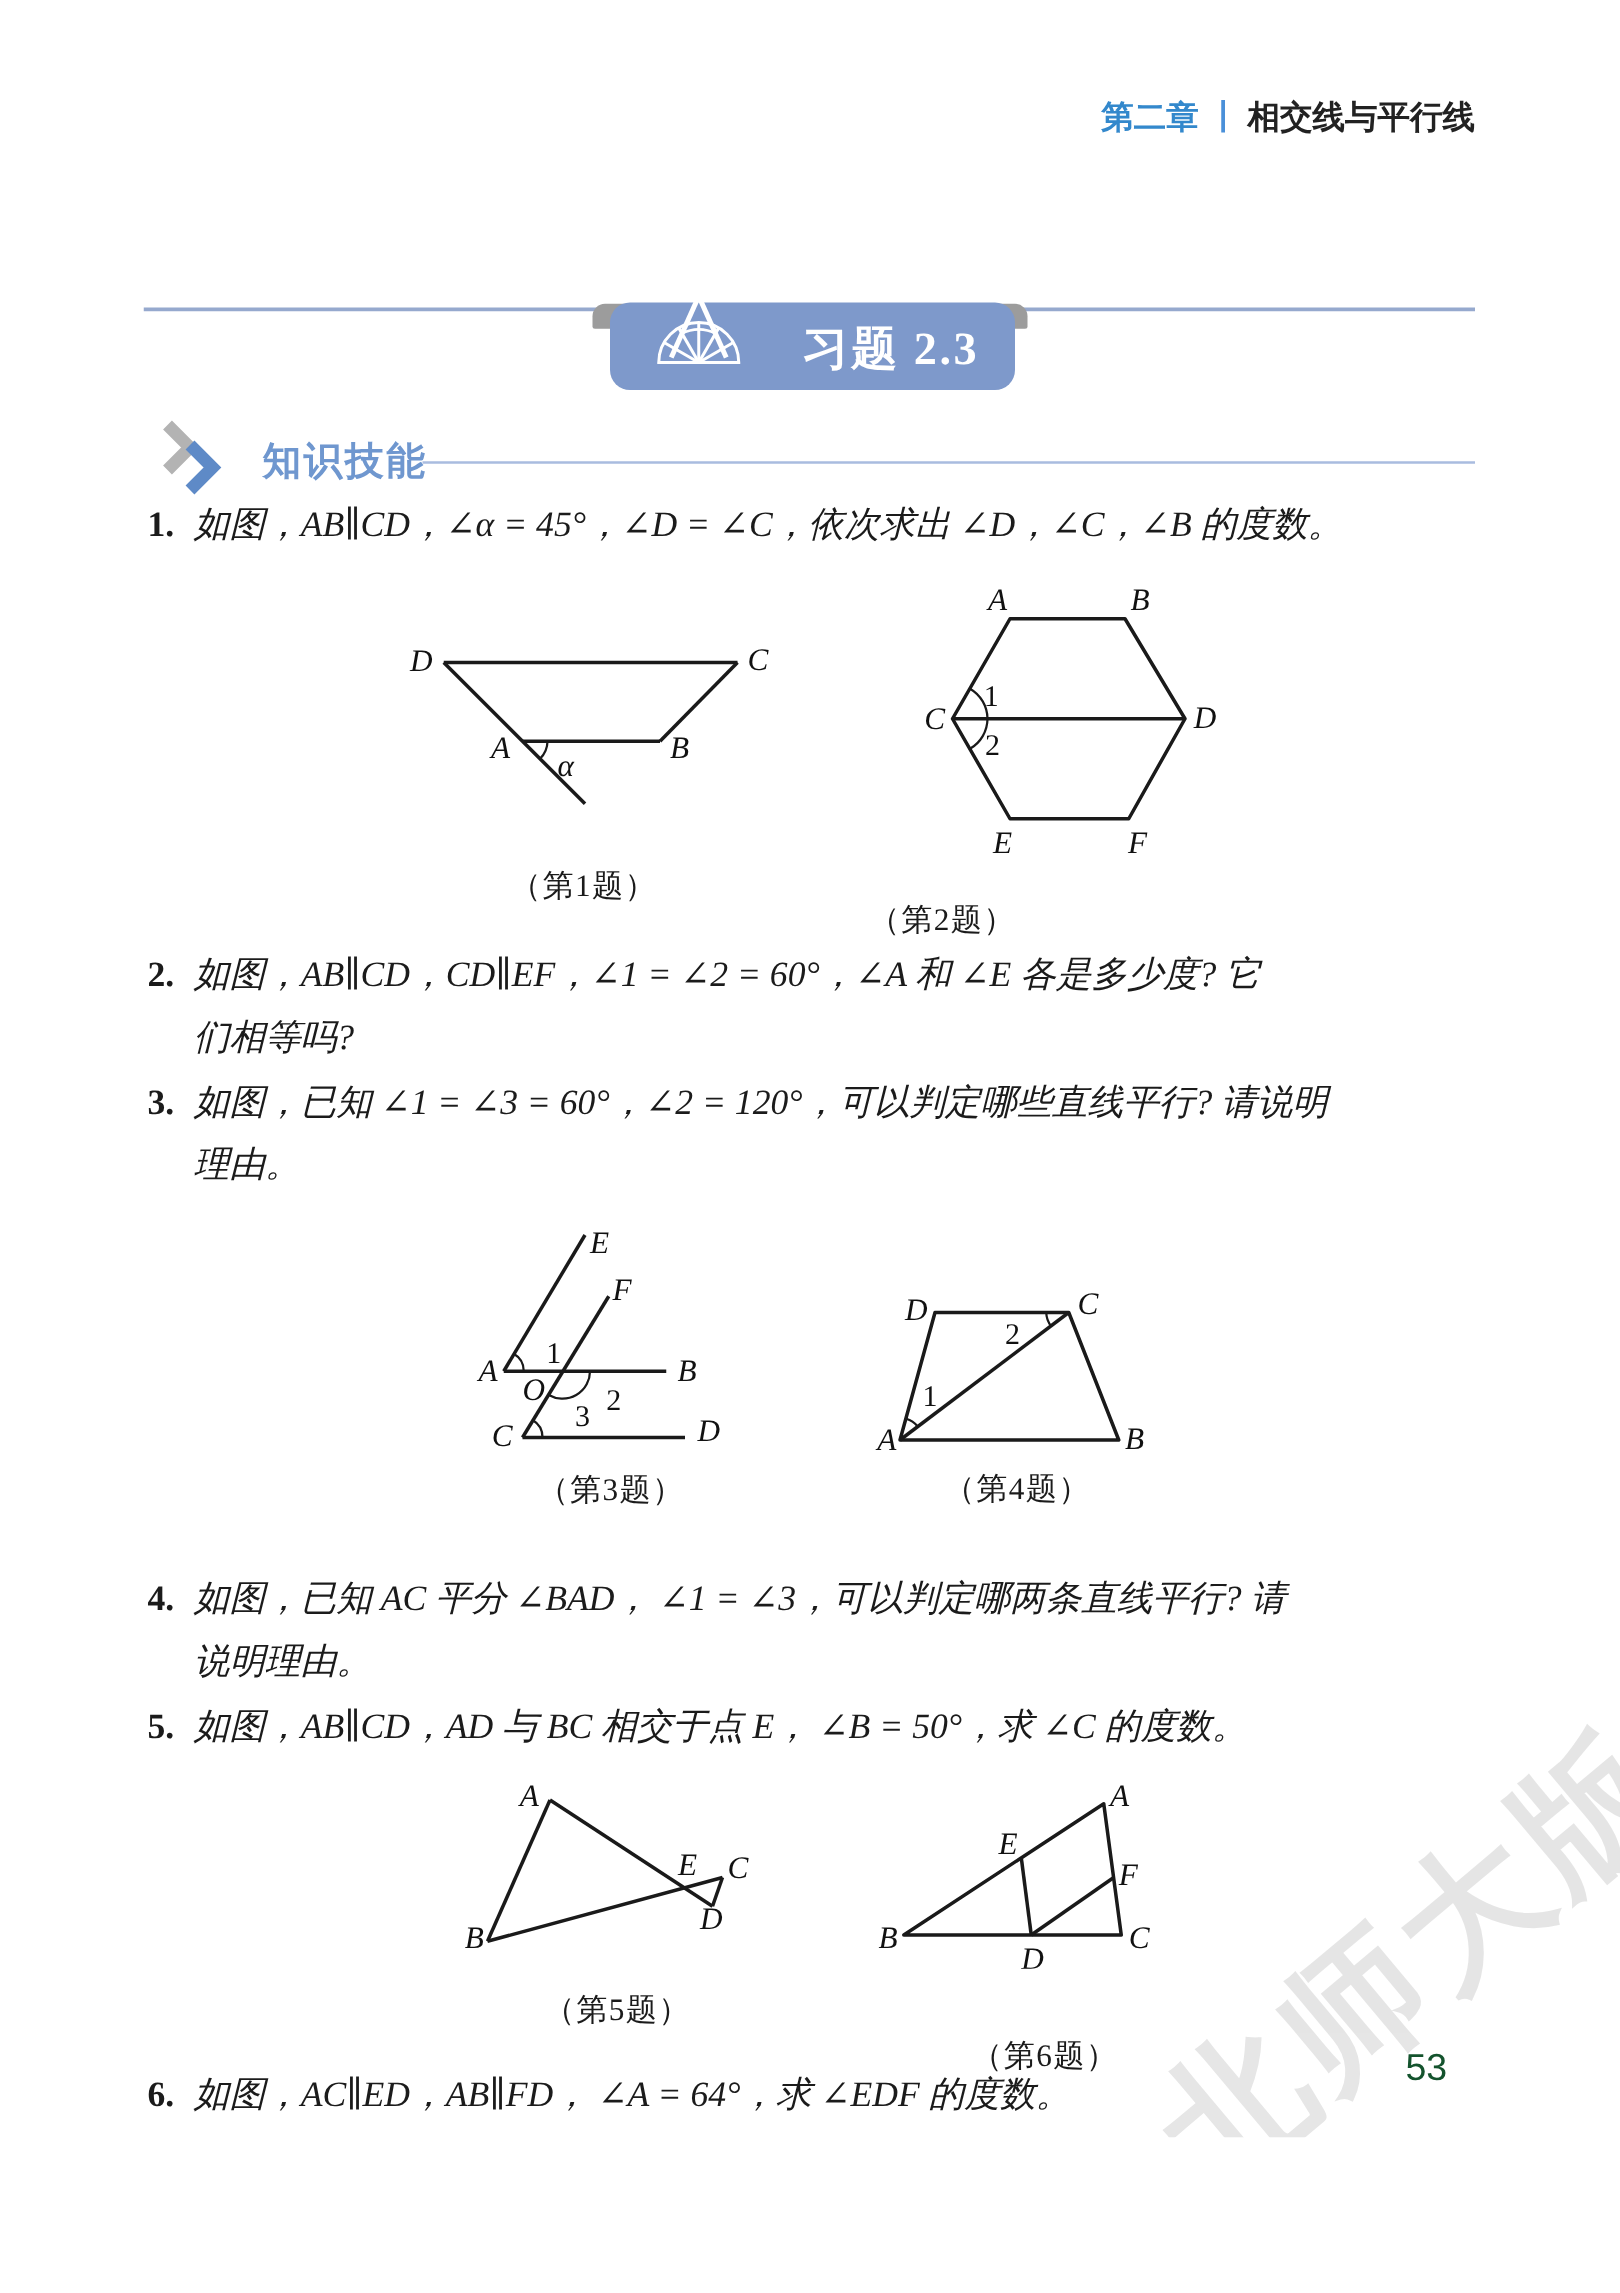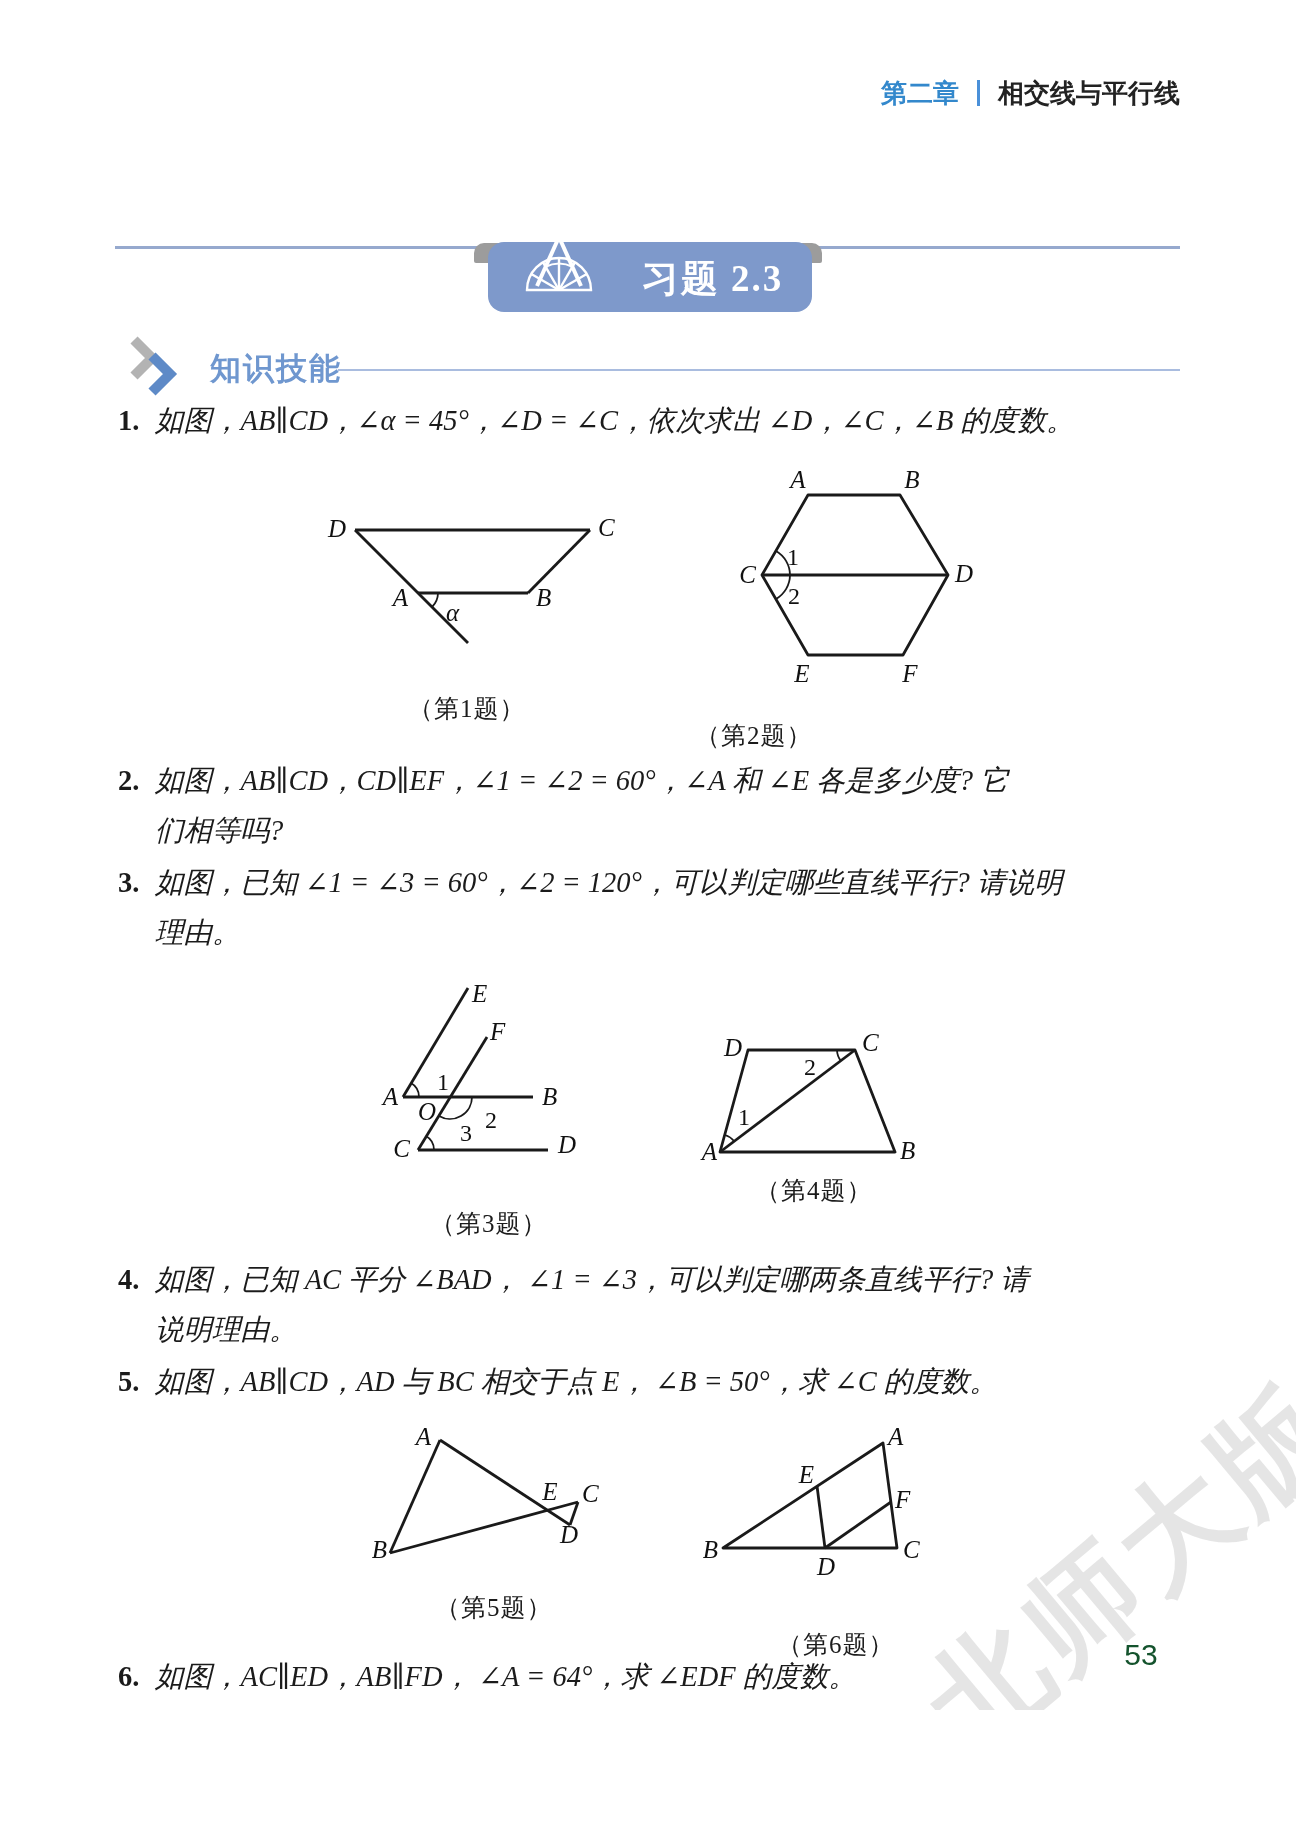--- a/index.html
+++ b/index.html
@@ -151,21 +151,21 @@
     <text class="lbl" x="170" y="60">F</text>
     <text class="lbl" x="78" y="125" text-anchor="end">A</text>
     <text class="lbl" x="222" y="125">B</text>
     <text class="lbl" x="107" y="140" text-anchor="middle">O</text>
     <text class="lbl" x="90" y="177" text-anchor="end">C</text>
     <text class="lbl" x="238" y="173">D</text>
     <text class="lbl-num" x="117" y="110">1</text>
     <text class="lbl-num" x="165" y="148">2</text>
     <text class="lbl-num" x="140" y="161">3</text>
   </svg>
-  <div class="figcap" style="left:430px;top:1207px;">（第3题）</div>
+  <div class="figcap" style="left:430px;top:1175px;">（第3题）</div>
 
   <svg class="fig" style="left:690px;top:1020px;" width="290" height="160" viewBox="0 0 290 160">
     <g>
       <path d="M58,30 H165 L205,132 H30 Z"></path>
       <path d="M30,132 L165,30"></path>
       <path class="arc" d="M35,115 A18,18 0 0 1 44,121"></path>
       <path class="arc" d="M151,41 A18,18 0 0 1 147,30"></path>
     </g>
     <text class="lbl" x="52" y="36" text-anchor="end">D</text>
     <text class="lbl" x="172" y="31">C</text>

